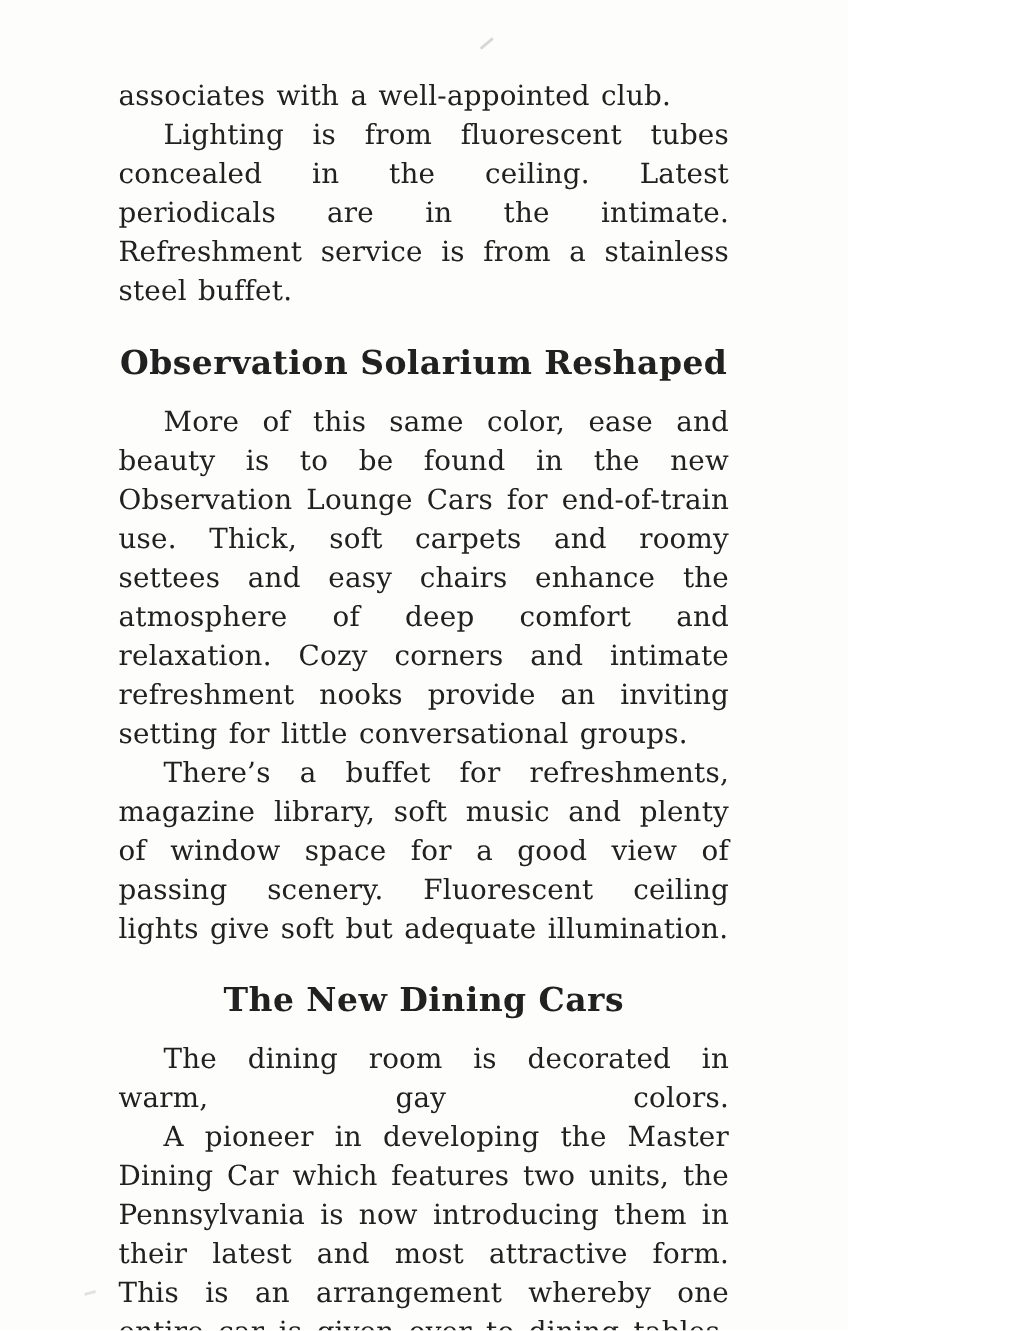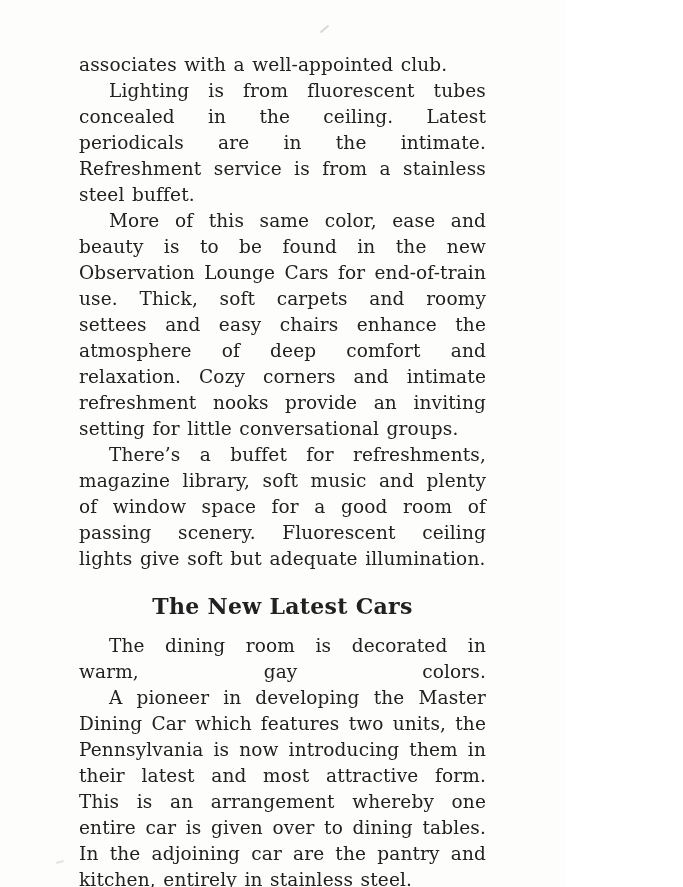--- a/index.html
+++ b/index.html
@@ -73,22 +73,23 @@
     opacity: 0.4;
   }
 </style>
 </head>
 <body>
 
 <div class="page">
   <main class="text-block">
     <p class="para no-indent">associates with a well-appointed club.</p>
     <p class="para">Lighting is from fluorescent tubes concealed in the ceiling. Latest periodicals are in the intimate. Refreshment service is from a stainless steel buffet.</p>
+    <h2 class="heading">Observation Solarium Reshaped</h2>
     <p class="para">More of this same color, ease and beauty is to be found in the new Observation Lounge Cars for end-of-train use. Thick, soft carpets and roomy settees and easy chairs enhance the atmosphere of deep comfort and relaxation. Cozy corners and intimate refreshment nooks provide an inviting setting for little conversational groups.</p>
-    <p class="para">There’s a buffet for refreshments, magazine library, soft music and plenty of window space for a good room of passing scenery. Fluorescent ceiling lights give soft but adequate illumination.</p>
-    <h2 class="heading">The New Latest Cars</h2>
+    <p class="para">There’s a buffet for refreshments, magazine library, soft music and plenty of window space for a good view of passing scenery. Fluorescent ceiling lights give soft but adequate illumination.</p>
+    <h2 class="heading">The New Dining Cars</h2>
     <p class="para justify-last">The dining room is decorated in warm, gay colors.</p>
     <p class="para">A pioneer in developing the Master Dining Car which features two units, the Pennsylvania is now introducing them in their latest and most attractive form. This is an arrangement whereby one entire car is given over to dining tables. In the adjoining car are the pantry and kitchen, entirely in stainless steel.</p>
     <div class="folio">12</div>
   </main>
   <div class="artifact artifact-top"></div>
   <div class="artifact artifact-bottom"></div>
 </div>
 
 </body></html>

